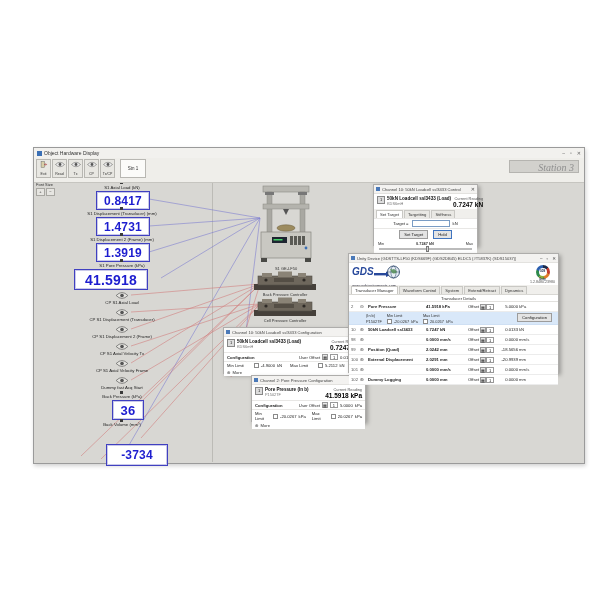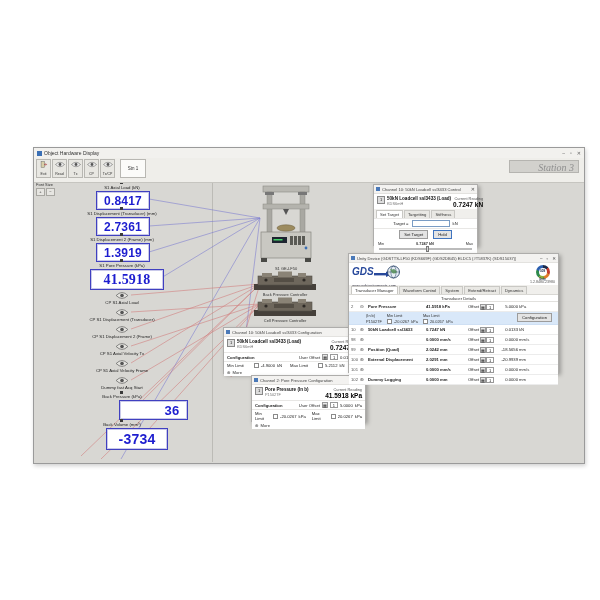--- a/index.html
+++ b/index.html
@@ -164,29 +164,29 @@
       <line x1="226" y1="156" x2="67" y2="311"></line>
     </g>
   </svg>
 
   <div class="anchor-dot" style="left:86px;top:33px;"></div>
   <div class="rlabel" style="left:88px;top:37px;">S1 Axial Load  (kN)</div>
   <div class="rbox" style="left:62px;top:43px;width:52px;height:17px;font-size:12px;">0.8417</div>
 
   <div class="anchor-dot" style="left:86px;top:59px;"></div>
   <div class="rlabel" style="left:88px;top:63px;">S1 Displacement (Transducer)  (mm)</div>
-  <div class="rbox" style="left:62px;top:69px;width:52px;height:17px;font-size:12px;">2.7361</div>
+  <div class="rbox" style="left:62px;top:69px;width:52px;height:17px;font-size:12px;">1.4731</div>
 
   <div class="anchor-dot" style="left:86px;top:85px;"></div>
   <div class="rlabel" style="left:88px;top:89px;">S1 Displacement 2 (Frame)  (mm)</div>
   <div class="rbox" style="left:62px;top:95px;width:52px;height:17px;font-size:12px;">1.3919</div>
 
   <div class="anchor-dot" style="left:86px;top:111px;"></div>
   <div class="rlabel" style="left:88px;top:115px;">S1 Pore Pressure  (kPa)</div>
-  <div class="rbox" style="left:56px;top:121px;width:72px;height:19px;font-size:14px;font-family:Liberation Serif, serif;">41.5918</div>
+  <div class="rbox" style="left:40px;top:121px;width:72px;height:19px;font-size:14px;">41.5918</div>
 
   <svg class="cp-icon" style="left:88px;top:143px;" viewBox="0 0 20 12">
         <path d="M1,6 Q10,-3 19,6 Q10,15 1,6 Z" fill="#e4e3df" stroke="#555"></path>
         <circle cx="10" cy="6" r="2.8" fill="#555"></circle>
       </svg>
   <div class="rlabel" style="left:88px;top:152px;">CP S1 Axial Load</div>
   <svg class="cp-icon" style="left:88px;top:160px;" viewBox="0 0 20 12">
         <path d="M1,6 Q10,-3 19,6 Q10,15 1,6 Z" fill="#e4e3df" stroke="#555"></path>
         <circle cx="10" cy="6" r="2.8" fill="#555"></circle>
       </svg>
@@ -207,25 +207,25 @@
       </svg>
   <div class="rlabel" style="left:88px;top:220px;">CP S1 Axial Velocity Frame</div>
   <svg class="cp-icon" style="left:88px;top:228px;" viewBox="0 0 20 12">
         <path d="M1,6 Q10,-3 19,6 Q10,15 1,6 Z" fill="#e4e3df" stroke="#555"></path>
         <circle cx="10" cy="6" r="2.8" fill="#555"></circle>
       </svg>
   <div class="rlabel" style="left:88px;top:237px;">Dummy fast Acq Start</div>
 
   <div class="anchor-dot" style="left:86px;top:243px;"></div>
   <div class="rlabel" style="left:88px;top:246px;">Back Pressure  (kPa)</div>
-  <div class="rbox" style="left:85px;top:252px;width:30px;height:18px;font-size:13px;padding-left:37px;">36</div>
+  <div class="rbox" style="left:78px;top:252px;width:30px;height:18px;font-size:13px;">36</div>
 
   <div class="anchor-dot" style="left:86px;top:271px;"></div>
   <div class="rlabel" style="left:88px;top:274px;">Back Volume  (mm³)</div>
-  <div class="rbox" style="left:72px;top:280px;width:60px;height:20px;font-size:14px;">-3734</div>
+  <div class="rbox" style="left:72px;top:296px;width:60px;height:20px;font-size:12px;">-3734</div>
 
   <svg class="eq" style="left:225px;top:36px;width:54px;height:80px;" viewBox="0 0 54 80">
     <rect x="4" y="2" width="46" height="6" fill="#b9b8b2" stroke="#8a8a84" stroke-width="0.6"></rect>
     <rect x="8" y="8" width="5" height="44" fill="#a9a8a2" stroke="#8a8a84" stroke-width="0.5"></rect>
     <rect x="41" y="8" width="5" height="44" fill="#a9a8a2" stroke="#8a8a84" stroke-width="0.5"></rect>
     <rect x="6" y="8" width="9" height="3" fill="#777"></rect>
         <rect x="39" y="8" width="9" height="3" fill="#777"></rect>
     <rect x="4" y="20" width="46" height="5" fill="#b4b3ad" stroke="#8a8a84" stroke-width="0.5"></rect>
     <path d="M24,25 L30,25 L27,31 Z" fill="#555"></path>
     <ellipse cx="27" cy="44" rx="9" ry="3.2" fill="#9c8b5f" stroke="#6d5f3c" stroke-width="0.5"></ellipse>

